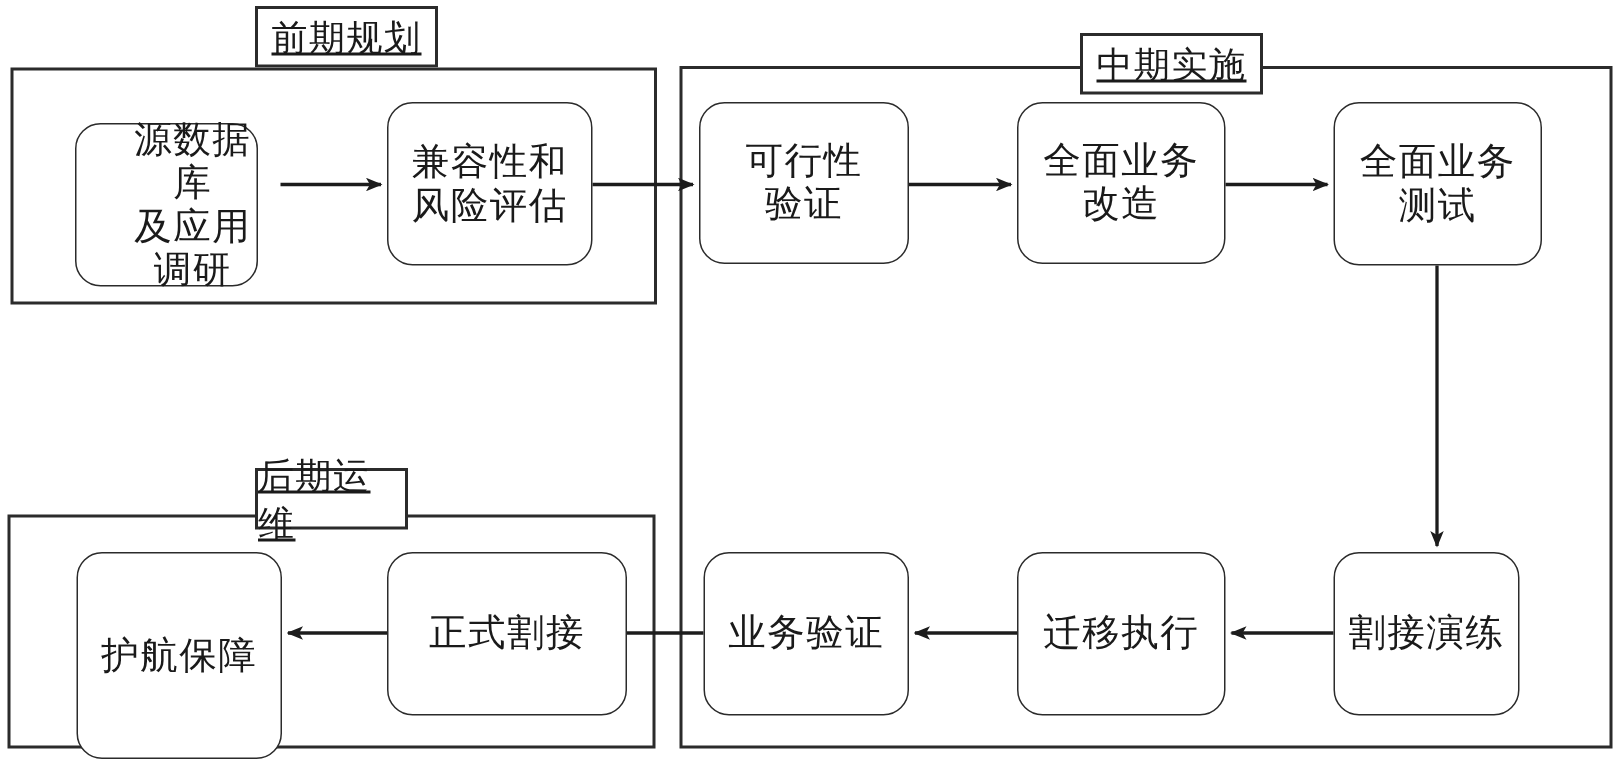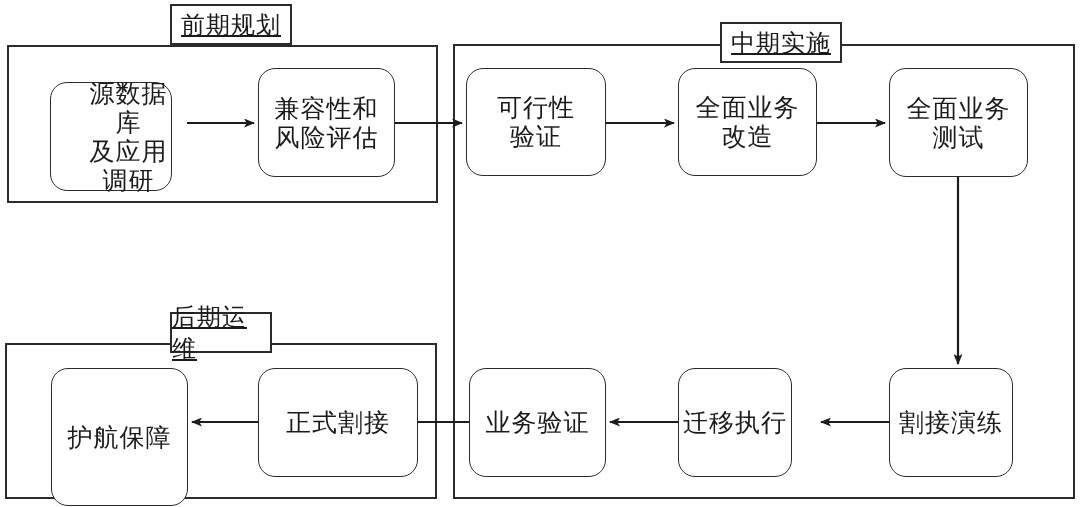--- a/index.html
+++ b/index.html
@@ -75,21 +75,21 @@
 
   
   #node-survey      { left: 50px;  top: 82px;  width: 122px; height: 109px; padding-left: 35px; }
   #node-assess      { left: 258px; top: 68px;  width: 137px; height: 109px; }
   #node-feasibility { left: 466px; top: 68px;  width: 140px; height: 108px; }
   #node-transform   { left: 678px; top: 68px;  width: 139px; height: 108px; }
   #node-test        { left: 889px; top: 68px;  width: 139px; height: 109px; }
 
   
   #node-rehearsal { left: 889px; top: 368px; width: 124px; height: 109px; }
-  #node-migration { left: 678px; top: 368px; width: 114px; height: 109px; text-align: right; }
+  #node-migration { left: 678px; top: 368px; width: 139px; height: 109px; text-align: right; }
   #node-verify    { left: 469px; top: 368px; width: 137px; height: 109px; }
   #node-cutover   { left: 258px; top: 368px; width: 160px; height: 109px; }
   #node-escort    { left: 51px;  top: 368px; width: 137px; height: 138px; }
 </style>
 </head>
 <body>
 
 <div class="canvas">
 
   <svg class="arrows" width="1080" height="507" viewBox="0 0 1080 507">

